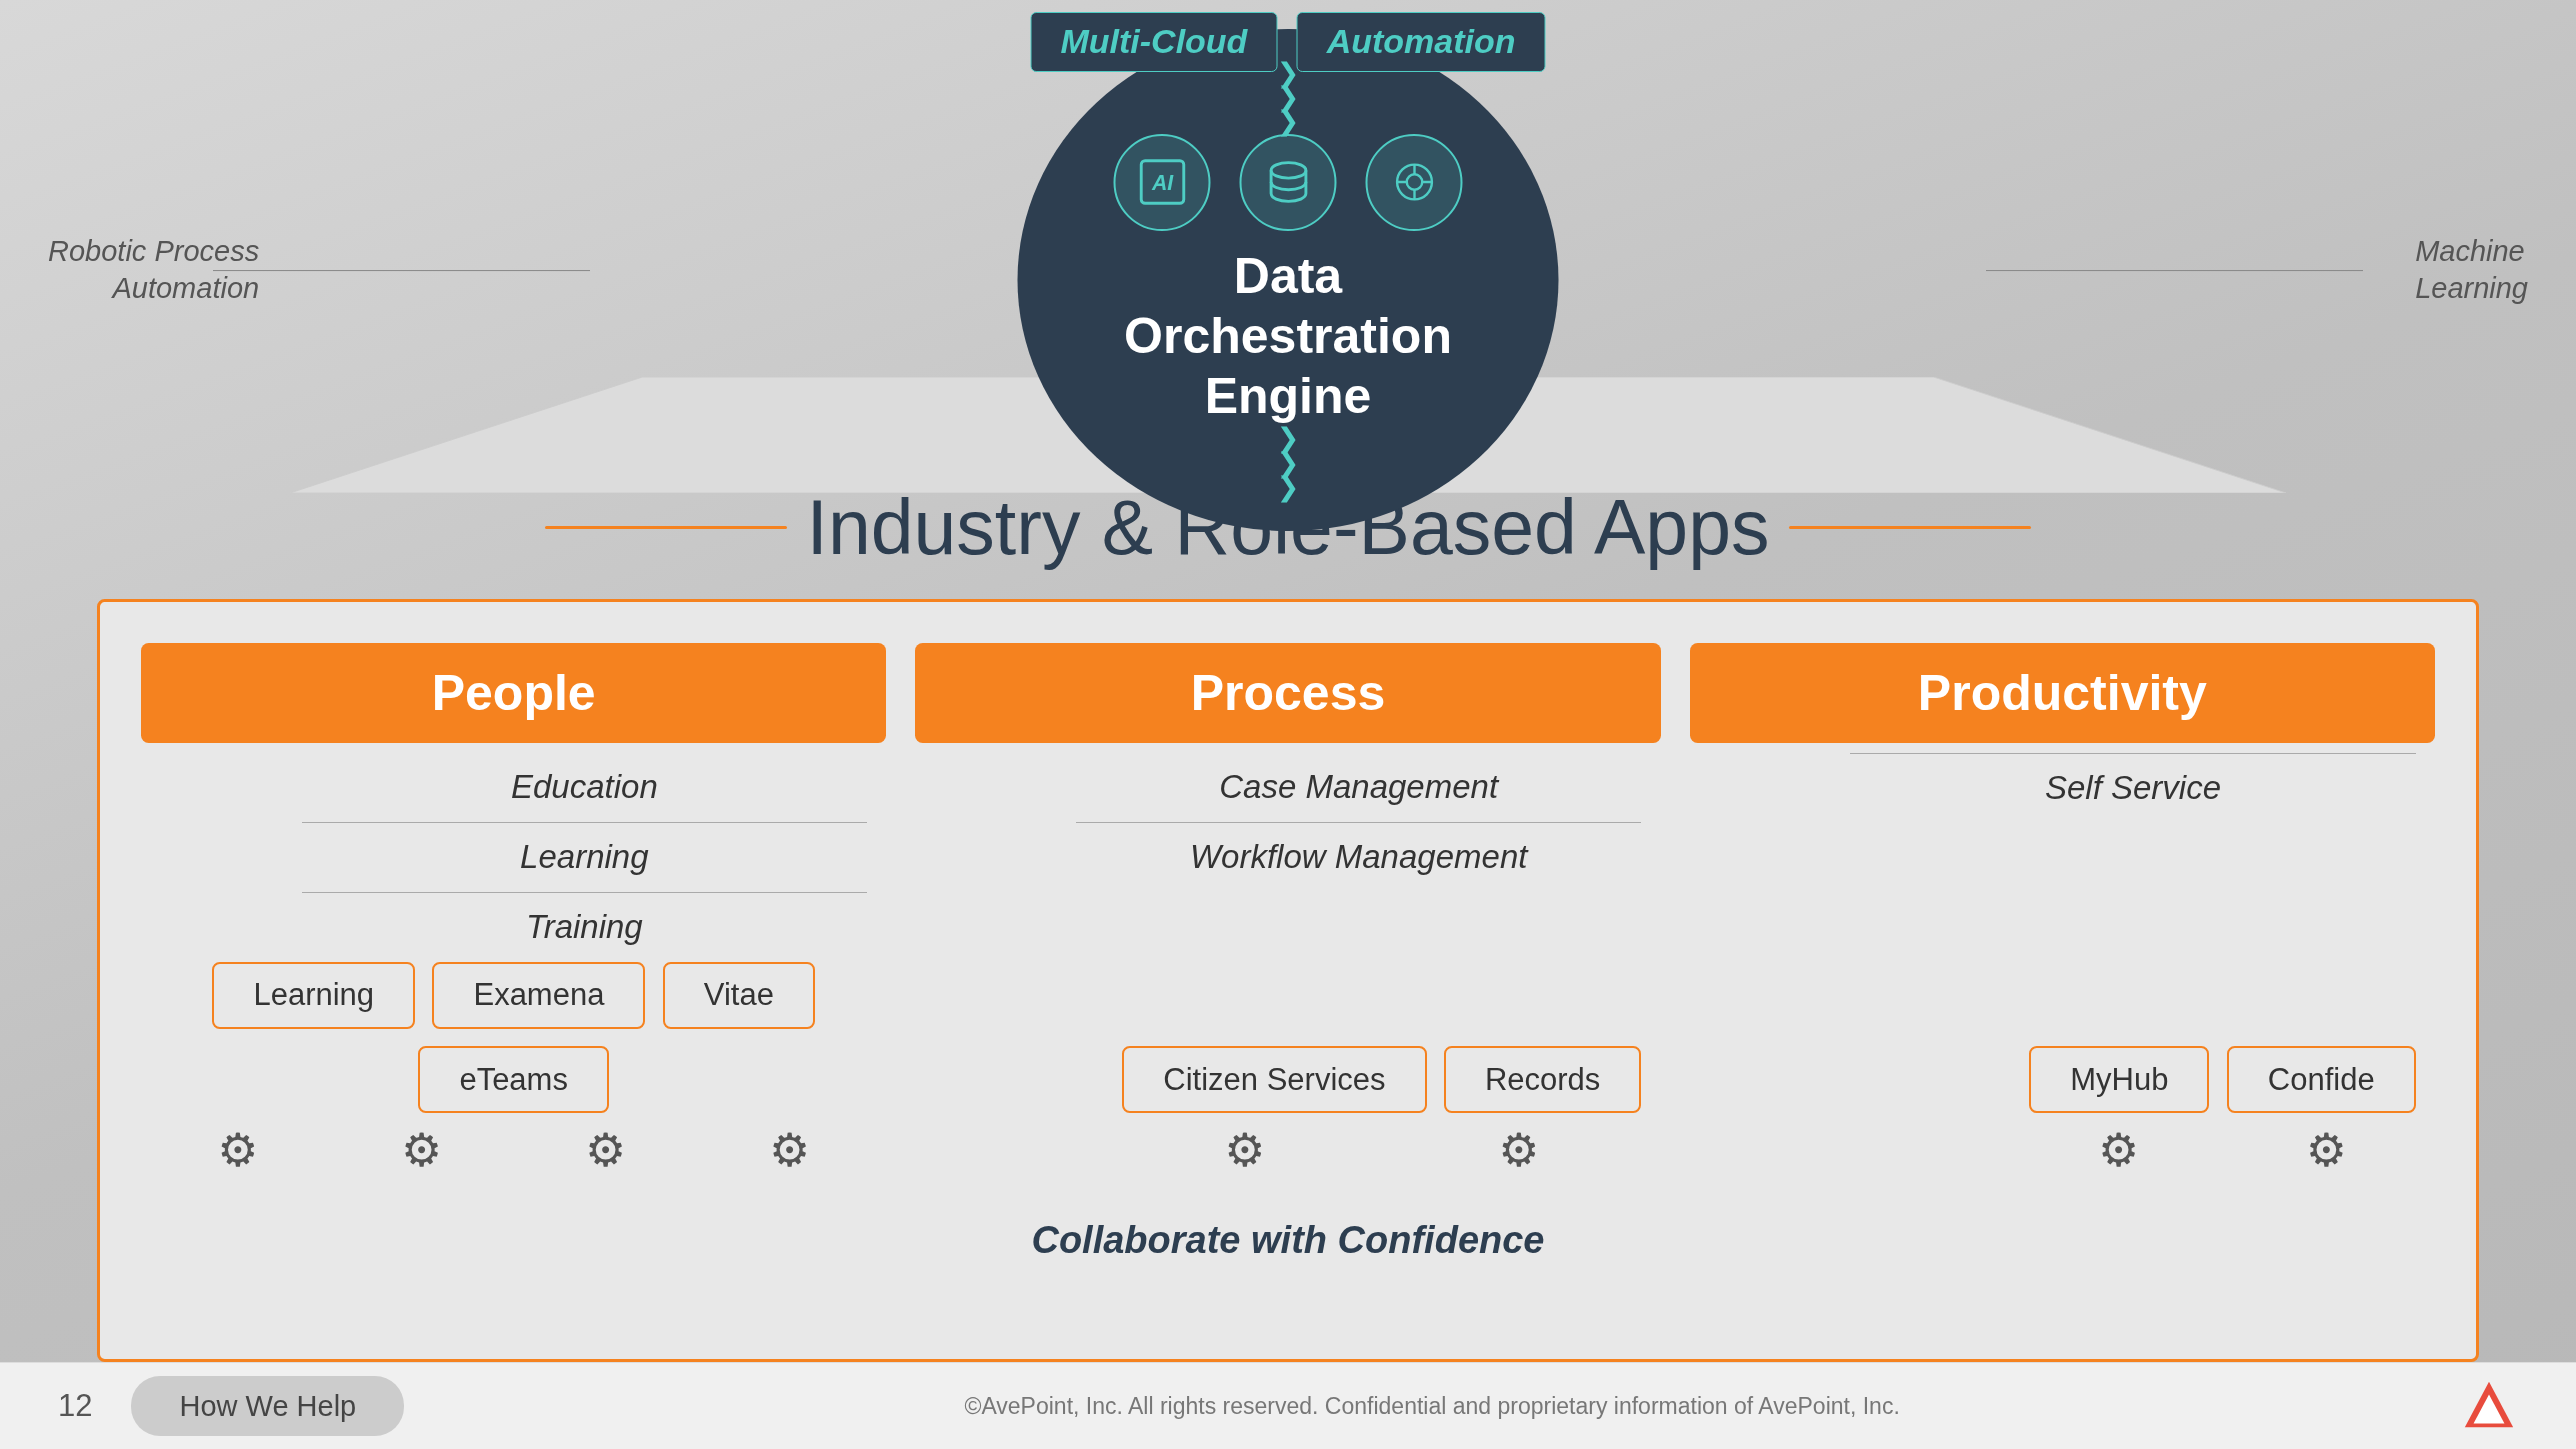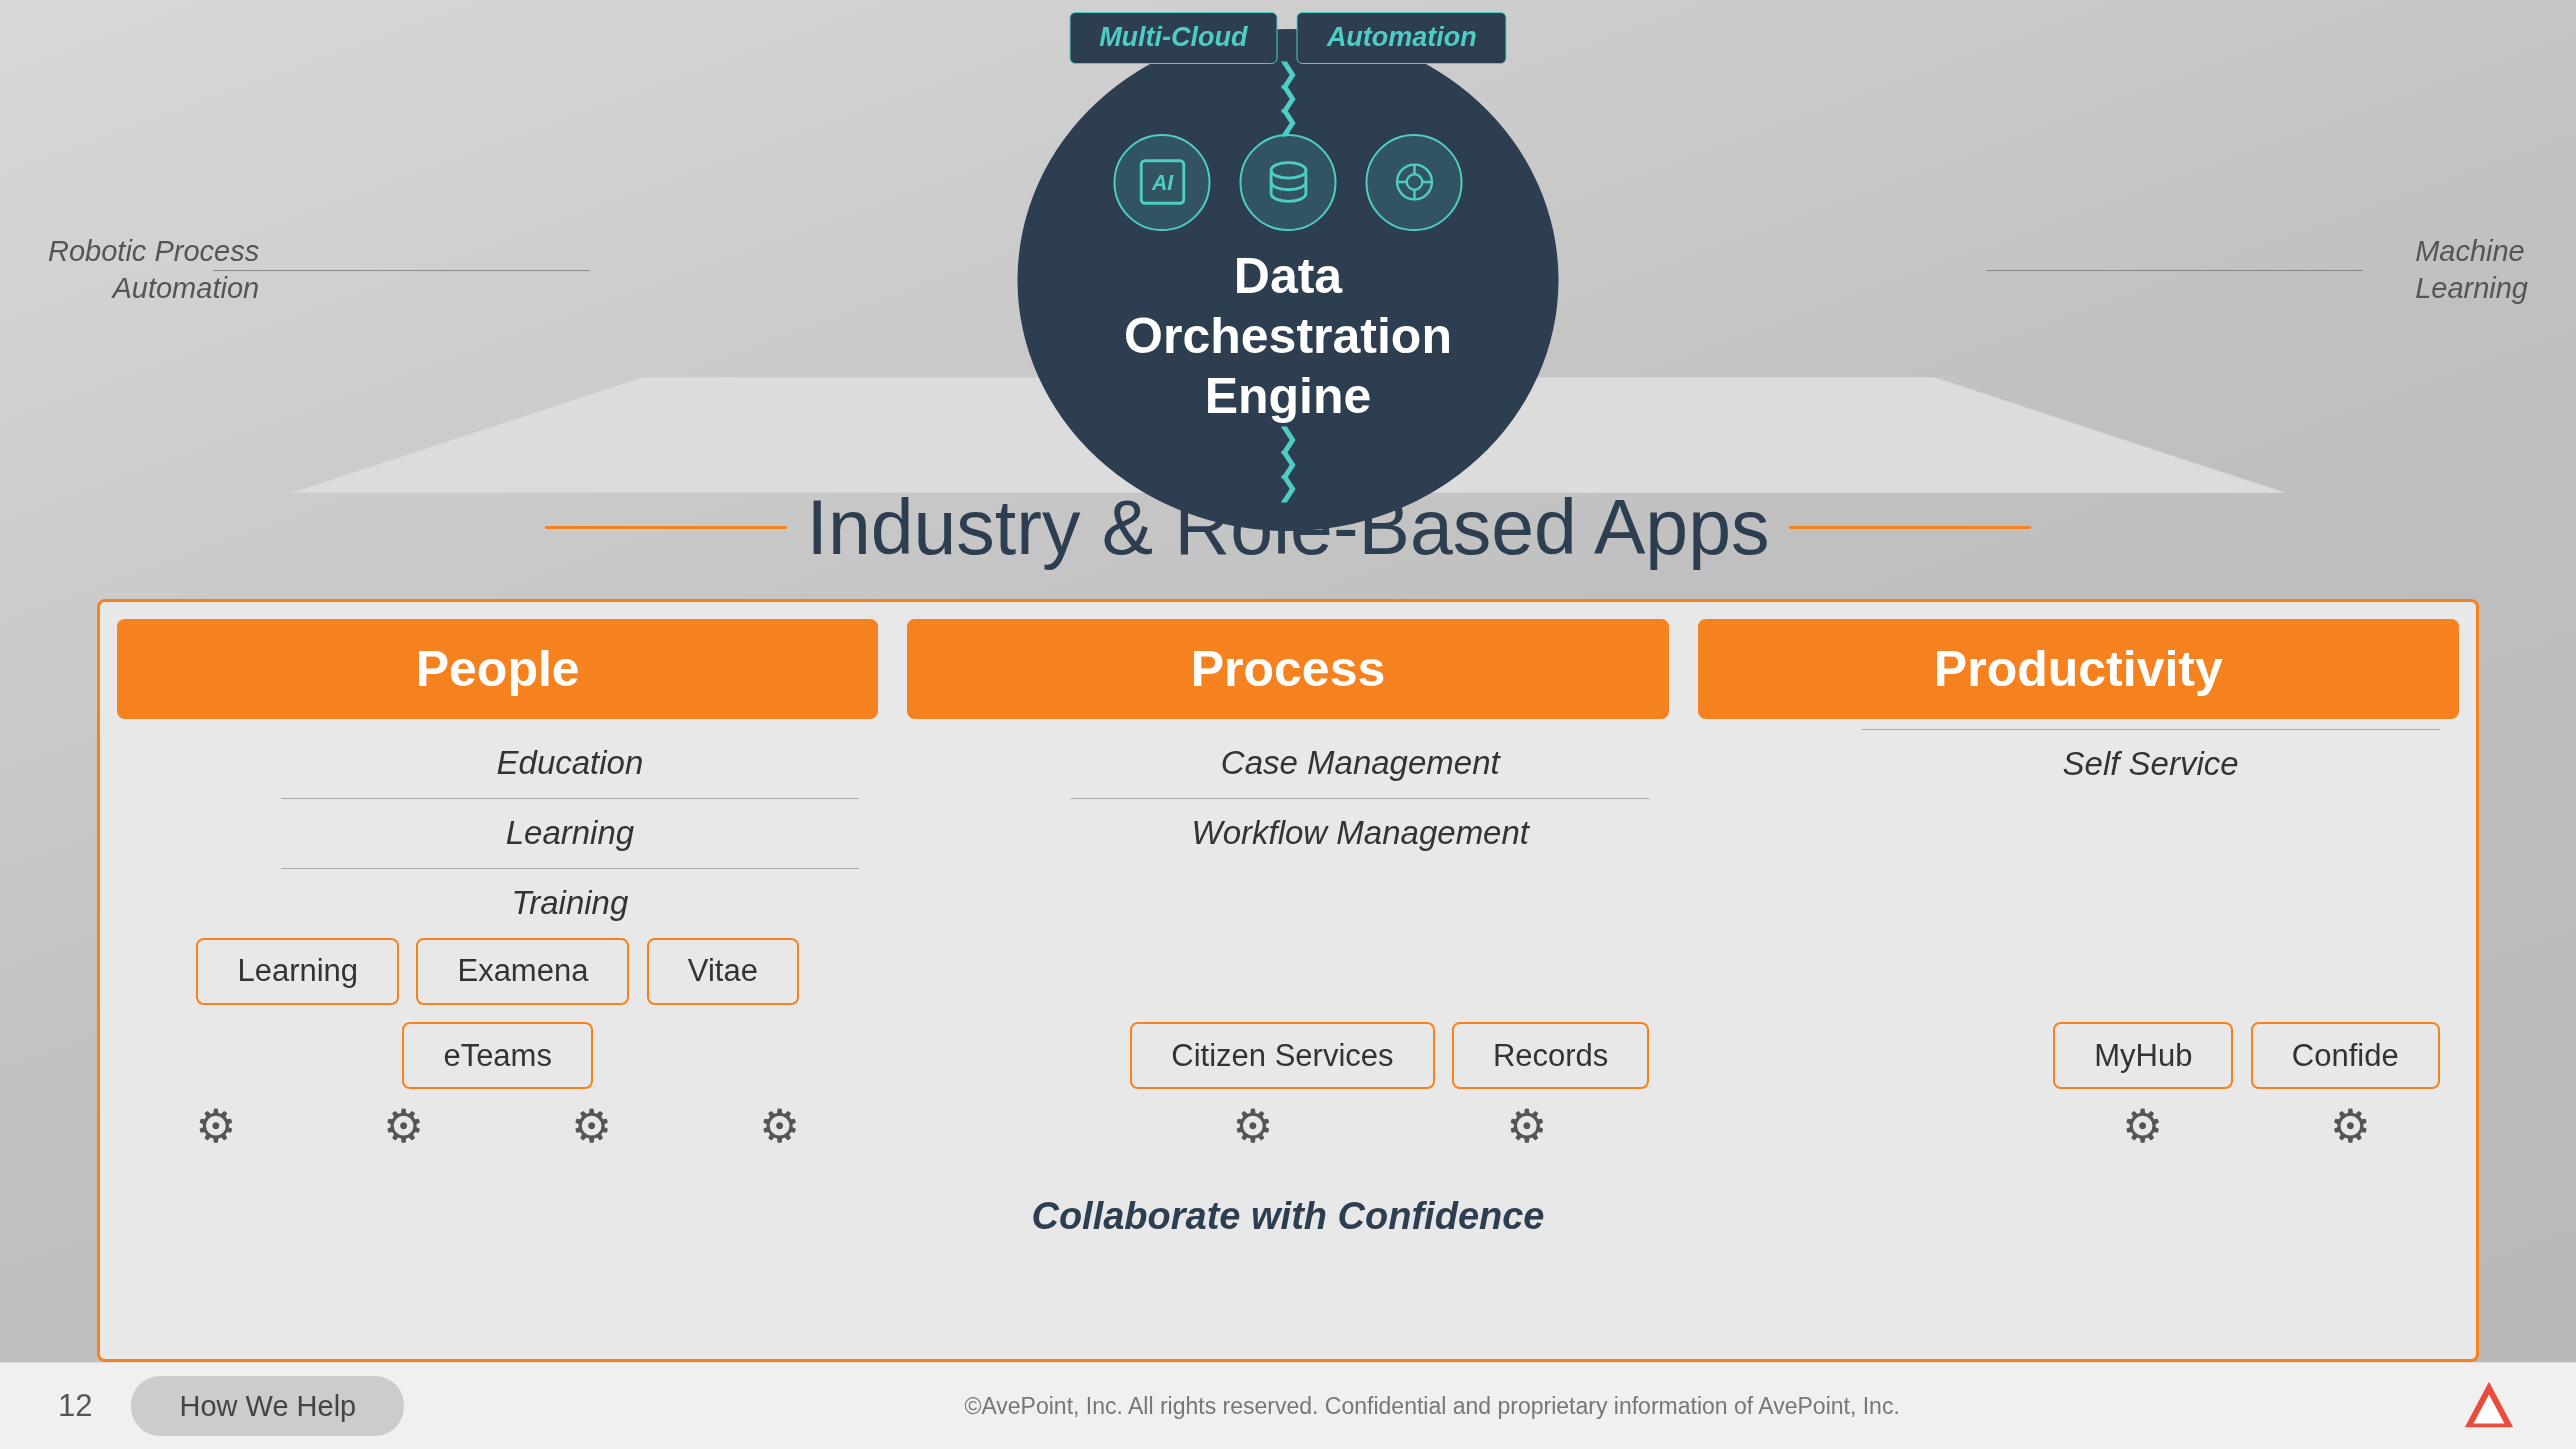--- a/index.html
+++ b/index.html
@@ -51,21 +51,21 @@
       display: flex;
       gap: 19.3px;
     }
 
     .pill {
       background: #2d3e50;
       color: #4ecdc4;
       border: 1.9px solid #4ecdc4;
       border-radius: 5.8px;
       padding: 9.7px 29px;
-      font-size: 27px;
+      font-size: 34px;
       font-weight: 600;
       font-style: italic;
     }
 
     
     .bottom-pills {
       position: absolute;
       bottom: -17.4px;
       display: flex;
       gap: 19.3px;
@@ -174,21 +174,21 @@
     
     .apps-box {
       position: absolute;
       top: 222px;
       left: 0;
       right: 0;
       bottom: 0;
       border: 3.9px solid #f5821f;
       border-radius: 7.7px;
       background: #e8e8e8;
-      padding: 17px;
+      padding: 41px;
     }
 
     .col-headers {
       display: flex;
       gap: 29px;
     }
 
     .col-header {
       flex: 1;
       background: #f5821f;

